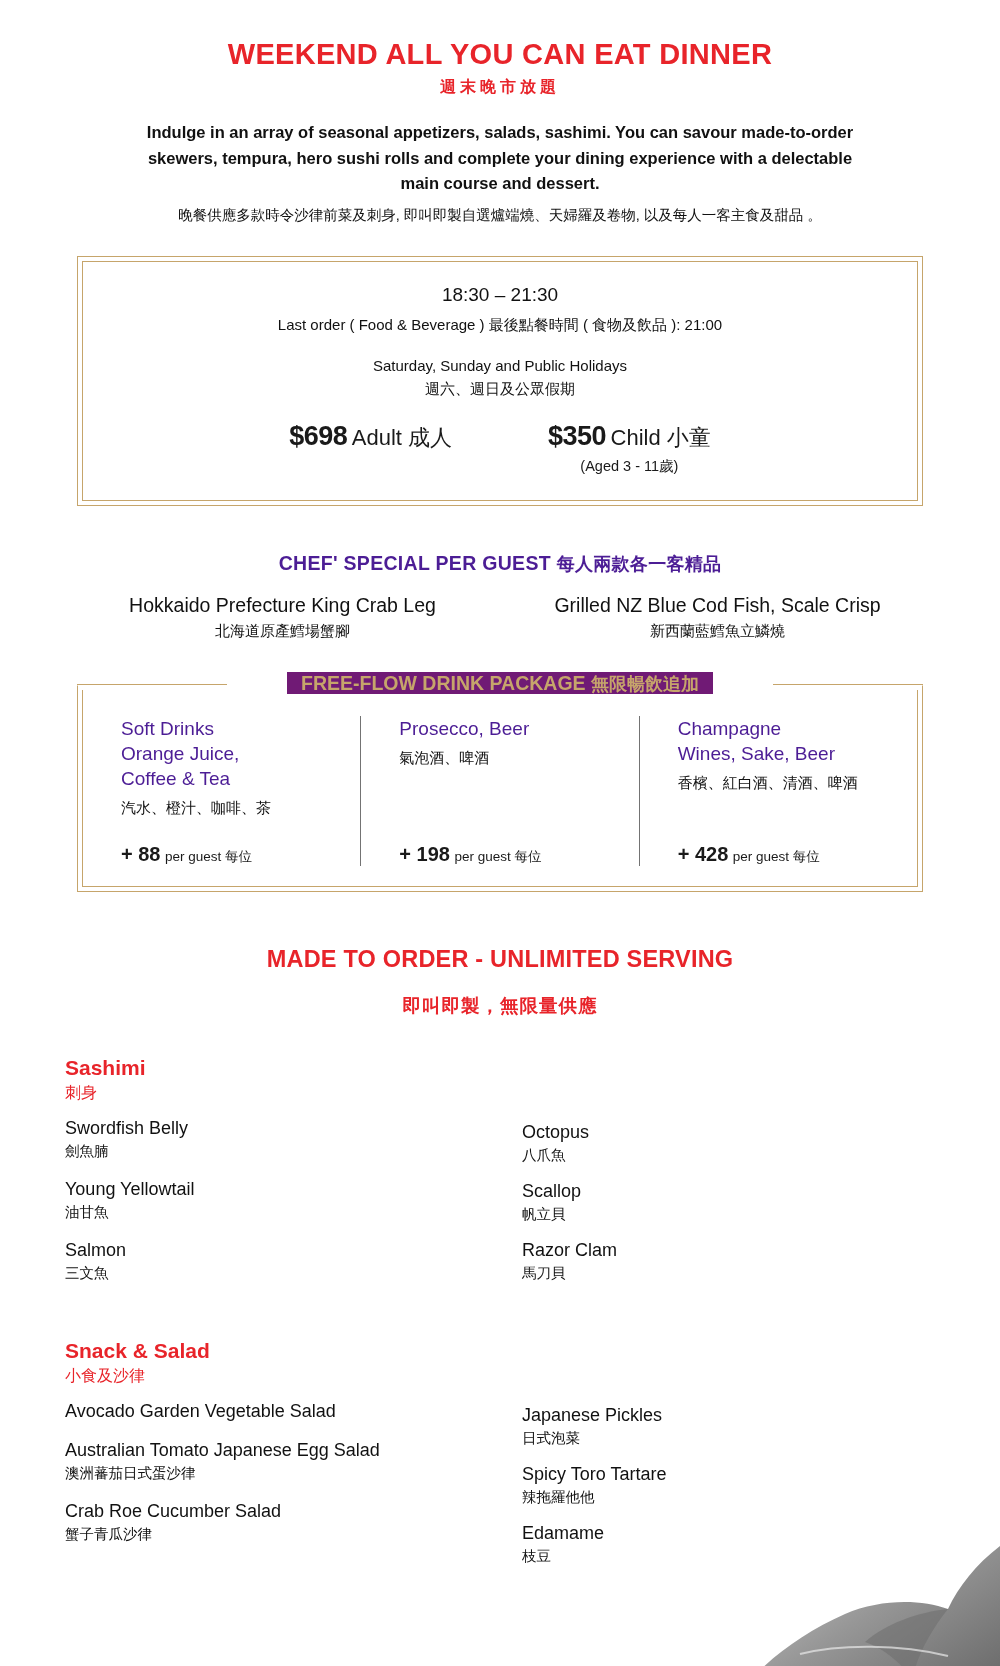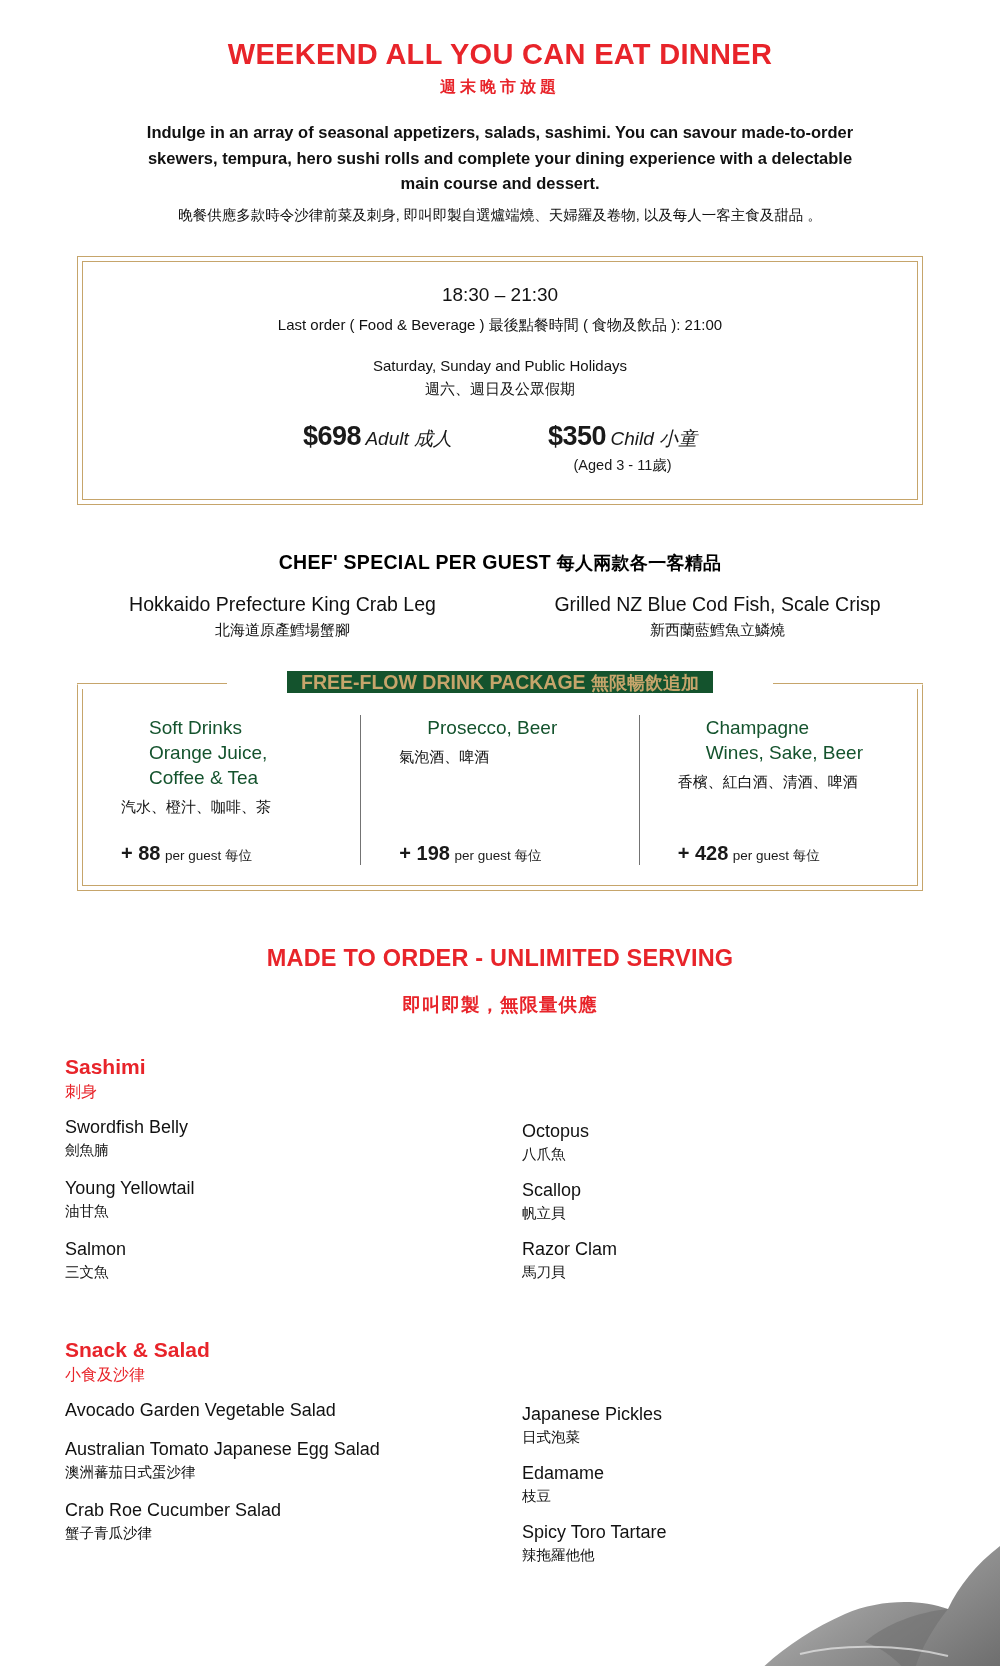--- a/index.html
+++ b/index.html
@@ -69,30 +69,30 @@
   .price-row {
     margin-top: 22px;
     display: flex;
     justify-content: center;
     align-items: flex-start;
   }
   .price-block { display: flex; flex-direction: column; align-items: center; }
   .price-block.adult { margin-right: 96px; }
   .price-line { white-space: nowrap; }
   .price-amt { font-size: 27px; font-weight: bold; letter-spacing: -0.5px; }
-  .price-lbl { font-size: 19px; font-style: italic; }
+  .price-lbl { font-size: 22px; }
   .price-sub { font-size: 14.5px; margin-top: 4px; }
 
   
   .chef-head {
     text-align: center;
     margin-top: 46px;
     font-size: 19.5px;
     font-weight: bold;
-    color: #000000;
+    color: #4c1d95;
     letter-spacing: 0.3px;
   }
   .chef-head .zh { font-size: 18px; }
   .chef-row {
     display: flex;
     margin-top: 18px;
   }
   .chef-col { flex: 1; text-align: center; }
   .chef-en { font-size: 19.5px; color: #111; }
   .chef-zh { font-size: 15px; margin-top: 5px; color: #111; }
@@ -100,42 +100,42 @@
   
   .drinkwrap { margin: 44px 12px 0 12px; position: relative; }
   .drink-head {
     position: absolute;
     top: -13px; left: 0; right: 0;
     text-align: center;
     font-size: 19.5px;
     font-weight: bold;
     color: #c6a56b;
   }
-  .drink-head span.inner { background: #14532d; padding: 0 14px; margin-top: 32px; }
+  .drink-head span.inner { background: #701a75; padding: 0 14px; margin-top: 32px; }
   .drink-head .zh { font-size: 18px; }
   .drink-outer { border: 1px solid #c6a56b; padding: 4px; }
   .drink-inner {
     border: 1px solid #c6a56b;
     border-top: none;
     padding: 26px 0 20px;
     display: flex;
   }
   .drink-outer { border-top-color: transparent; }
   .drink-rule {
     position: absolute; top: -1px; height: 1px; background: #c6a56b;
   }
   .drink-col {
     flex: 1;
     padding: 0 26px 0 38px;
     display: flex;
     flex-direction: column;
     min-height: 150px;
   }
   .drink-col + .drink-col { border-left: 1px solid #737373; }
-  .drink-en { font-size: 19px; line-height: 1.32; color: #14532d; margin-left: 28px; }
+  .drink-en { font-size: 19px; line-height: 1.32; color: #4c1d95; }
   .drink-zh { font-size: 15px; margin-top: 6px; line-height: 1.5; color: #111; }
   .drink-price { margin-top: auto; padding-top: 16px; }
   .drink-amt { font-size: 20px; font-weight: bold; margin-top: 6px; }
   .drink-per { font-size: 13.5px; }
 
   
   .mto-en {
     text-align: center;
     margin-top: 54px;
     color: #e8242a;
@@ -332,26 +332,26 @@
           <div class="item-en">Crab Roe Cucumber Salad</div>
           <div class="item-zh">蟹子青瓜沙律</div>
         </div>
       </div>
       <div class="items-col right">
         <div class="item">
           <div class="item-en">Japanese Pickles</div>
           <div class="item-zh">日式泡菜</div>
         </div>
         <div class="item">
+          <div class="item-en">Spicy Toro Tartare</div>
+          <div class="item-zh">辣拖羅他他</div>
+        </div>
+        <div class="item">
           <div class="item-en">Edamame</div>
           <div class="item-zh">枝豆</div>
-        </div>
-        <div class="item">
-          <div class="item-en">Spicy Toro Tartare</div>
-          <div class="item-zh">辣拖羅他他</div>
         </div>
       </div>
     </div>
   </div>
 
   <svg class="fish" viewBox="0 0 330 230">
     <defs>
       <linearGradient id="fishgrad" x1="0" y1="0" x2="1" y2="1">
         <stop offset="0%" stop-color="#cfcfcf"></stop>
         <stop offset="45%" stop-color="#8d8d8d"></stop>

